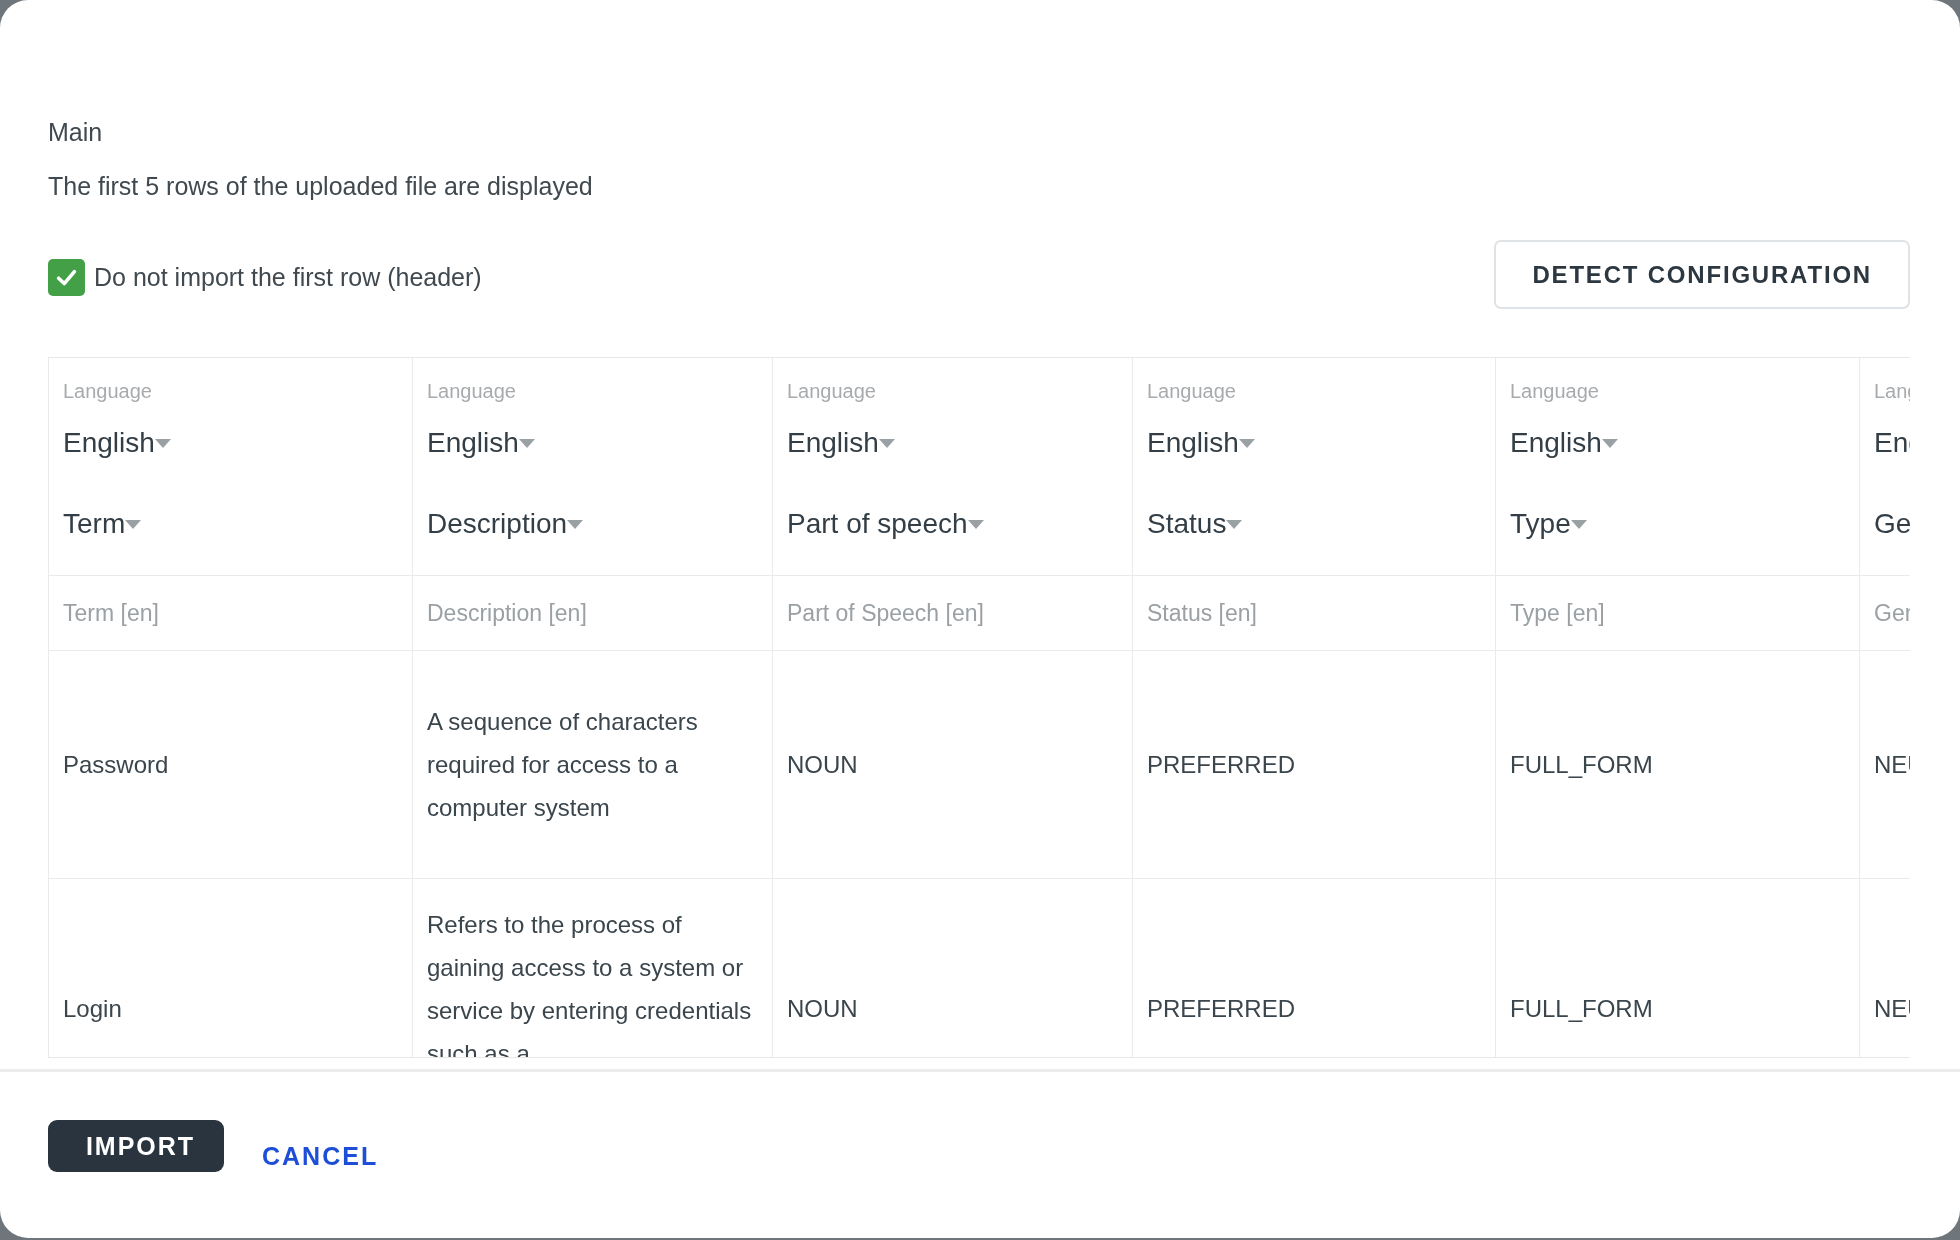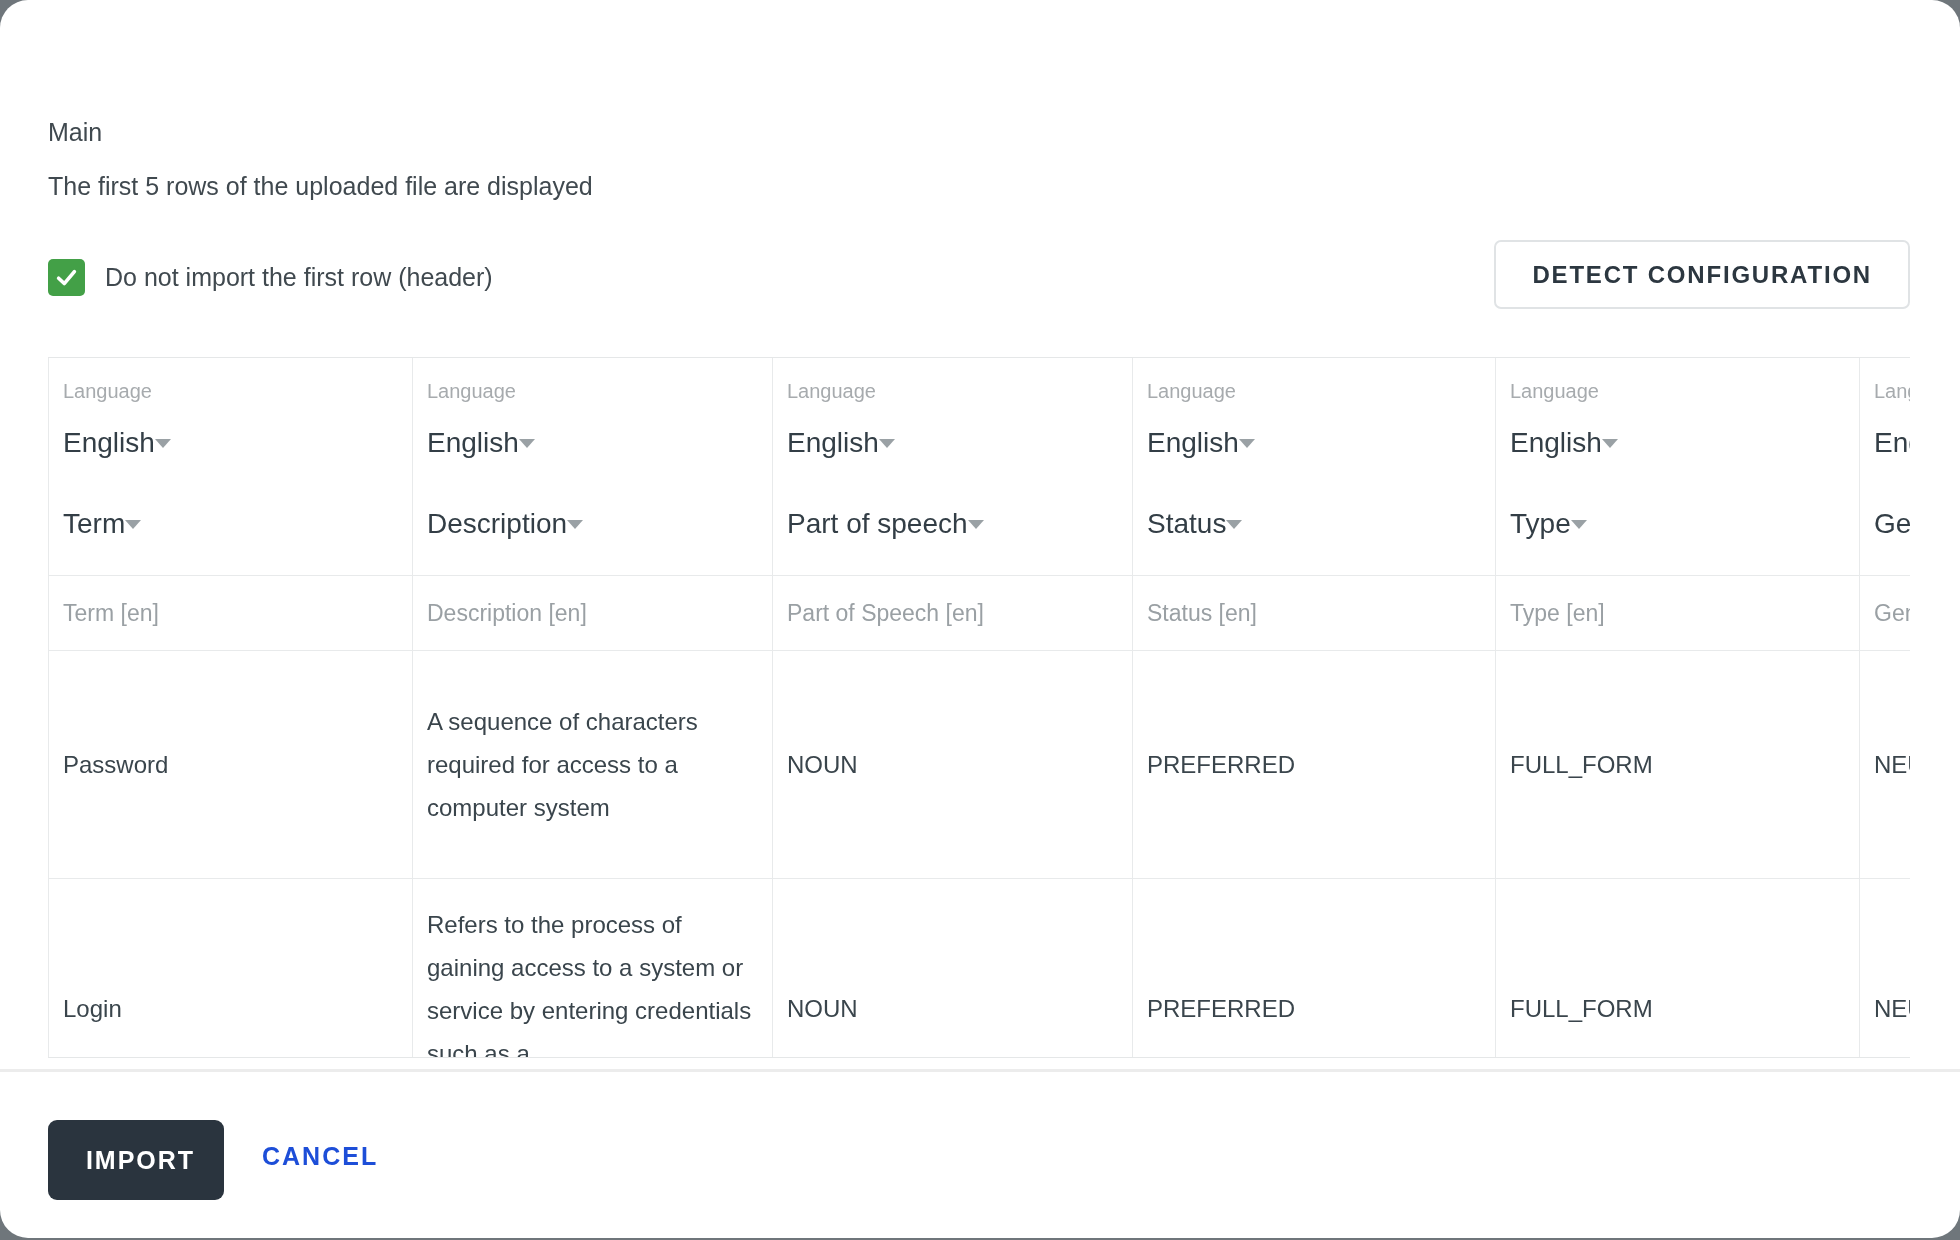--- a/index.html
+++ b/index.html
@@ -13,21 +13,21 @@
   .title { position:absolute; left:48px; top:44px; font-size:38px; font-weight:700;
     color:#222d36; letter-spacing:0.2px; }
   .subtitle { position:absolute; left:48px; top:118px; font-size:25px; color:#40494f; }
   .note { position:absolute; left:48px; top:172px; font-size:25px; color:#40494f; }
 
   .checkbox-row { position:absolute; left:48px; top:257px; height:40px;
     display:flex; align-items:center; }
   .checkbox { width:37px; height:37px; background:#43a047; border-radius:5px;
     display:inline-flex; align-items:center; justify-content:center; cursor:pointer; flex:none; }
   .checkbox svg { width:27px; height:27px; }
-  .cb-label { margin-left:20px; font-size:25px; color:#40494f; }
+  .cb-label { margin-left:9px; font-size:25px; color:#40494f; }
 
   .detect-btn { position:absolute; right:50px; top:240px; height:69px;
     background:#ffffff; border:2px solid #e0e3e5; border-radius:7px;
     font-family:"Liberation Sans", sans-serif;
     font-size:24px; font-weight:700; letter-spacing:1.8px; color:#2c3740;
     padding:0 36px; cursor:pointer; }
 
   
   .tablewrap { position:absolute; left:48px; top:357px; width:1862px; height:701px;
     border-top:1px solid #e5e7e8; border-bottom:1px solid #e5e7e8; overflow:hidden; }
@@ -54,21 +54,21 @@
   
   .dcell { display:flex; align-items:center; padding:0 18px 0 14px;
     font-size:24px; color:#3a454c; white-space:nowrap; }
   .dcell.wrap { white-space:normal; line-height:43px; }
   .dcell.top-align { align-items:flex-start; }
   .dcell.top-align .txt { margin-top:24px; }
 
   
   .footer-divider { position:absolute; left:0; top:1069px; width:1960px; height:3px;
     background:#ececec; }
-  .import-btn { position:absolute; left:48px; top:1120px; width:176px; height:80px;
+  .import-btn { position:absolute; left:48px; top:1120px; width:176px; height:52px;
     background:#2a343e; color:#ffffff; border:none; border-radius:9px;
     font-family:"Liberation Sans", sans-serif;
     font-size:25px; font-weight:700; letter-spacing:2px; cursor:pointer;padding-left:9px; }
   .cancel-btn { position:absolute; left:250px; top:1120px; height:72px;
     background:transparent; border:none; padding:0 12px;
     font-family:"Liberation Sans", sans-serif;
     font-size:25px; font-weight:700; letter-spacing:2px; color:#1d4ed8; cursor:pointer; }
 </style>
 </head>
 <body>

